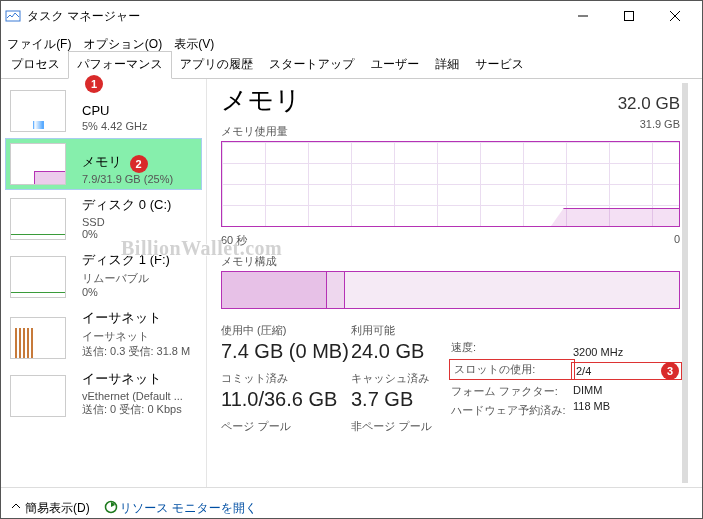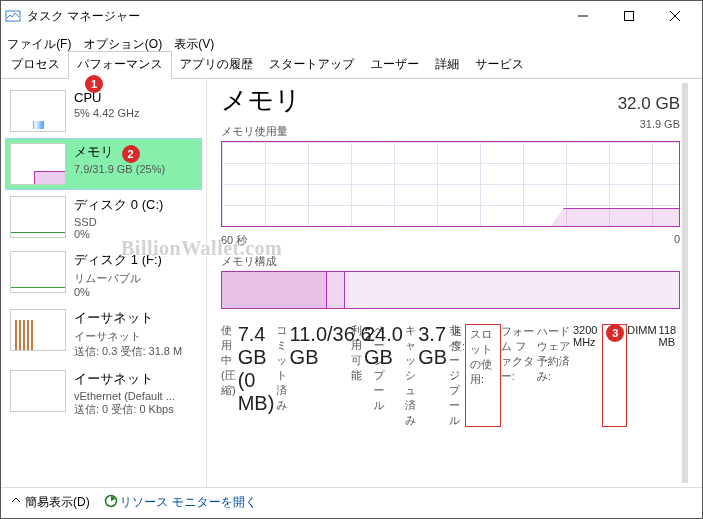--- a/index.html
+++ b/index.html
@@ -8,21 +8,21 @@
 .titlebar .icon { width: 16px; height: 16px; margin-right: 6px; display: flex; align-items: center; justify-content: center; }
 .titlebar .title { flex: 1; font-size: 12px; }
 .winbtns { display: flex; }
 .winbtn { width: 46px; height: 30px; display: flex; align-items: center; justify-content: center; }
 .menubar { height: 22px; display: flex; align-items: flex-end; padding: 0 6px; gap: 12px; font-size: 12px; }
 .tabs { height: 26px; display: flex; align-items: flex-end; padding: 0 2px; border-bottom: 1px solid #ccc; font-size: 12px; }
 .tab { padding: 4px 8px 5px; cursor: pointer; position: relative; }
 .tab.active { border: 1px solid #ccc; border-bottom: 1px solid #fff; margin-bottom: -1px; background: #fff; }
 .content { display: flex; height: 408px; }
 .sidebar { width: 206px; border-right: 1px solid #e5e5e5; overflow: hidden; padding: 6px 4px; }
-.sb-item { display: flex; padding: 4px 4px; gap: 8px; cursor: pointer; border: 1px solid transparent; margin-bottom: 1px; }
+.sb-item { display: flex; padding: 4px 4px; gap: 16px; cursor: pointer; border: 1px solid transparent; margin-bottom: 1px; align-items: flex-end; }
 .sb-item.selected { background: #86efac; border: 1px solid #a8cdf0; }
 .sb-thumb { width: 56px; height: 42px; border: 1px solid #ccc; position: relative; background: #fff; flex-shrink: 0; }
 .sb-info { flex: 1; min-width: 0; }
 .sb-title { font-size: 13px; margin-bottom: 2px; }
 .sb-sub { font-size: 11px; color: #555; white-space: nowrap; overflow: hidden; text-overflow: ellipsis; }
 .sb-sub2 { font-size: 11px; color: #555; white-space: nowrap; overflow: hidden; text-overflow: ellipsis; }
 .main { flex: 1; padding: 4px 14px 4px 14px; position: relative; display: flex; }
 .main-inner { flex: 1; }
 .scroll-track { width: 6px; background: #dcdcdc; margin-left: 2px; }
 .m-header { display: flex; justify-content: space-between; align-items: baseline; }
@@ -32,31 +32,31 @@
 .sec-right { font-size: 11px; color: #555; text-align: right; }
 .chart-row { display: flex; justify-content: space-between; }
 .usage-chart { height: 86px; border: 1px solid #b532b5; background: #fff; position: relative; margin-top: 2px; }
 .usage-chart::before { content: ""; position: absolute; inset: 0; background-image: linear-gradient(to right, #eadcf0 1px, transparent 1px), linear-gradient(to bottom, #eadcf0 1px, transparent 1px); background-size: 43px 21px; }
 .usage-area { position: absolute; bottom: 0; right: 0; height: 18px; width: 128px; background: rgba(181,50,181,0.15); border-top: 1px solid #b532b5; clip-path: polygon(0 100%, 10% 0, 100% 0, 100% 100%); }
 .axis-row { display: flex; justify-content: space-between; font-size: 11px; color: #555; margin-top: 6px; }
 .comp-chart { height: 38px; border: 1px solid #b532b5; background: #f5eaf5; position: relative; margin-top: 2px; display: flex; }
 .comp-seg1 { width: 23%; border-right: 1px solid #b532b5; background: rgba(181,50,181,0.22); }
 .comp-seg2 { width: 4%; border-right: 1px solid #b532b5; background: rgba(181,50,181,0.1); }
 .stats { display: flex; margin-top: 14px; gap: 0; }
-.stats-col { display: flex; flex-direction: row; gap: 2px; }
+.stats-col { display: flex; flex-direction: column; gap: 2px; justify-content: center; }
 .stats-col.c1 { width: 130px; }
 .stats-col.c2 { width: 100px; }
 .stats-col.c3 { width: 122px; }
 .stats-col.c4 { flex: 1; }
 .st-label { font-size: 11px; color: #555; }
 .st-val { font-size: 20px; color: #222; margin-bottom: 6px; }
 .st-pair { display: flex; justify-content: space-between; font-size: 11px; color: #555; padding: 1px 0; }
 .st-pair .v { color: #222; }
 .redbox { border: 1px solid #d33; padding: 1px 4px; margin: 1px -2px; position: relative; }
-.footer { height: 30px; border-top: 1px solid #ddd; display: flex; align-items: center; padding: 0 10px; gap: 14px; font-size: 12px; }
+.footer { height: 30px; border-top: 1px solid #ddd; display: flex; align-items: flex-end; padding: 0 10px; gap: 14px; font-size: 12px; }
 .chevron { display: inline-block; margin-right: 4px; }
 .link { color: #004fa3; cursor: pointer; }
 .badge { position: absolute; width: 18px; height: 18px; border-radius: 50%; background: #d92a2a; color: #fff; font-size: 11px; font-weight: bold; display: flex; align-items: center; justify-content: center; z-index: 10; }
 .watermark { position: absolute; top: 236px; left: 120px; font-size: 20px; font-weight: bold; font-family: Georgia, serif; color: rgba(180,180,180,0.6); text-shadow: 1px 1px 0 #fff, -1px -1px 0 #fff; z-index: 5; pointer-events: none; letter-spacing: 0.5px; }
 .thumb-cpu::after { content:""; position:absolute; bottom:2px; left:0; right:0; height:8px; background: linear-gradient(to right, transparent 40%, #4aa3ff 42%, transparent 44%, #4aa3ff 60%, transparent 62%); }
 .thumb-mem::after { content:""; position:absolute; bottom:0; right:0; width:30px; height:12px; background: rgba(181,50,181,0.25); border-top:1px solid #b532b5; border-left:1px solid #b532b5; }
 .thumb-disk::after { content:""; position:absolute; bottom:0; left:0; right:0; height:4px; border-top:1px solid #3a9b3a; }
 .thumb-eth::after { content:""; position:absolute; bottom:0; left:4px; width:20px; height:30px; background: repeating-linear-gradient(to right, #c77a3a 0 2px, transparent 2px 4px); }
 svg { display: block; }
 </style>

